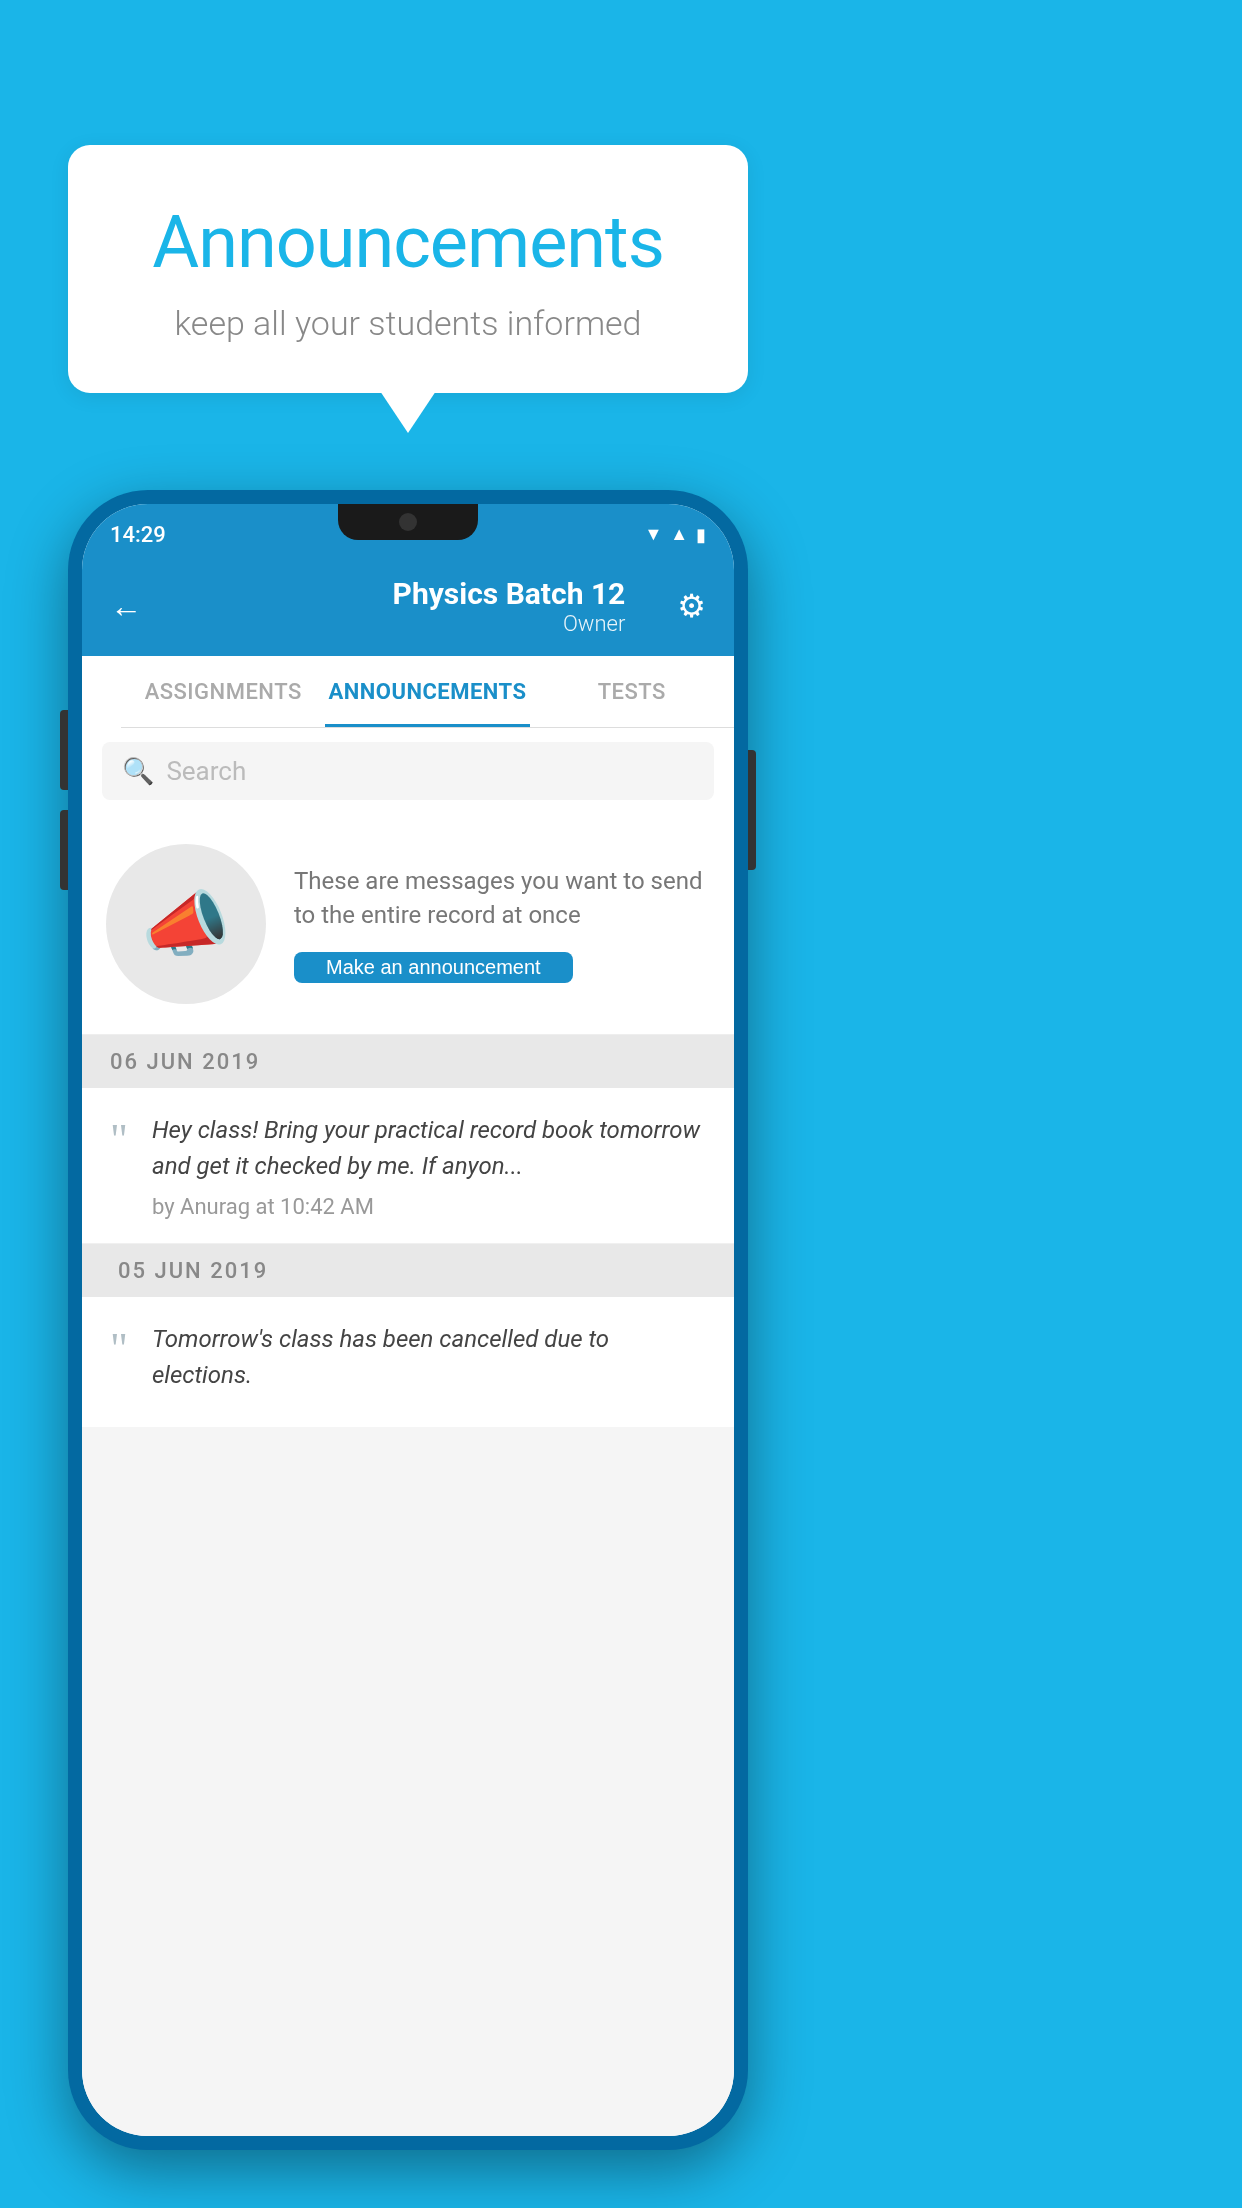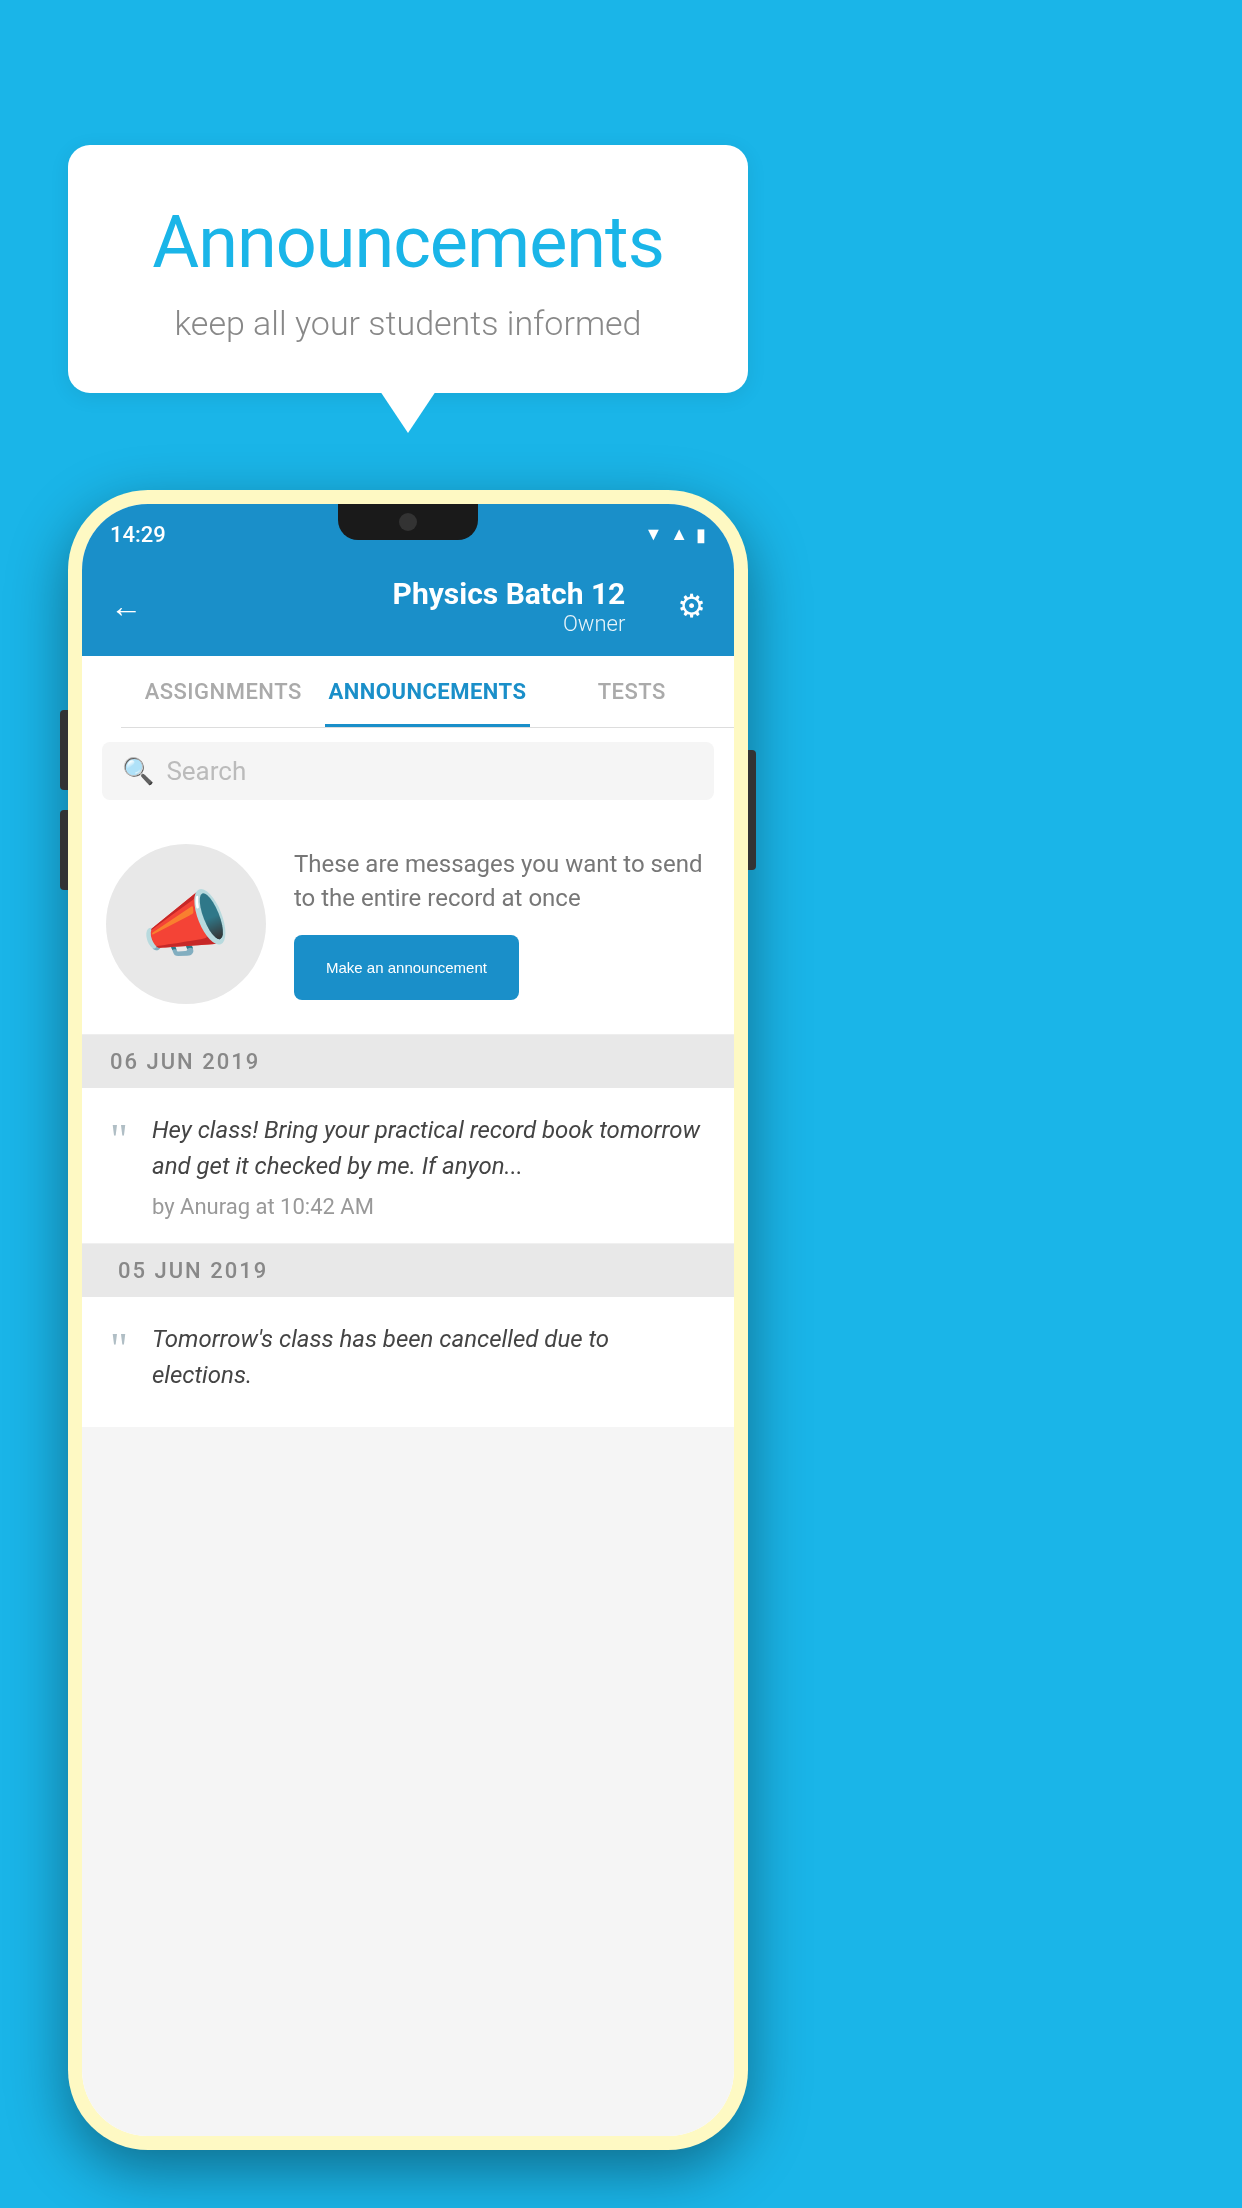--- a/index.html
+++ b/index.html
@@ -62,21 +62,21 @@
       position: absolute;
       top: 490px;
       left: 68px;
       width: 680px;
       height: 1680px;
     }
 
     .phone-outer {
       width: 680px;
       height: 1660px;
-      background: #fef9c3;
+      background: #0369a1;
       border-radius: 80px;
       padding: 14px;
       position: relative;
       box-shadow: 0 20px 60px rgba(0,0,0,0.4);
     }
 
     
     .phone-notch {
       position: absolute;
       top: 14px;
@@ -309,22 +309,22 @@
       color: #777;
       line-height: 1.4;
       margin-bottom: 20px;
     }
 
     .make-announcement-btn {
       background: #1a8fc9;
       color: white;
       border: none;
       border-radius: 8px;
-      padding: 24px 32px;
-      font-size: 15px;
+      padding: 4px 32px;
+      font-size: 20px;
       font-weight: 500;
       cursor: pointer;
       display: inline-block;
     }
 
     
     .date-separator {
       background: #e8e8e8;
       padding: 14px 28px;
       font-size: 22px;

